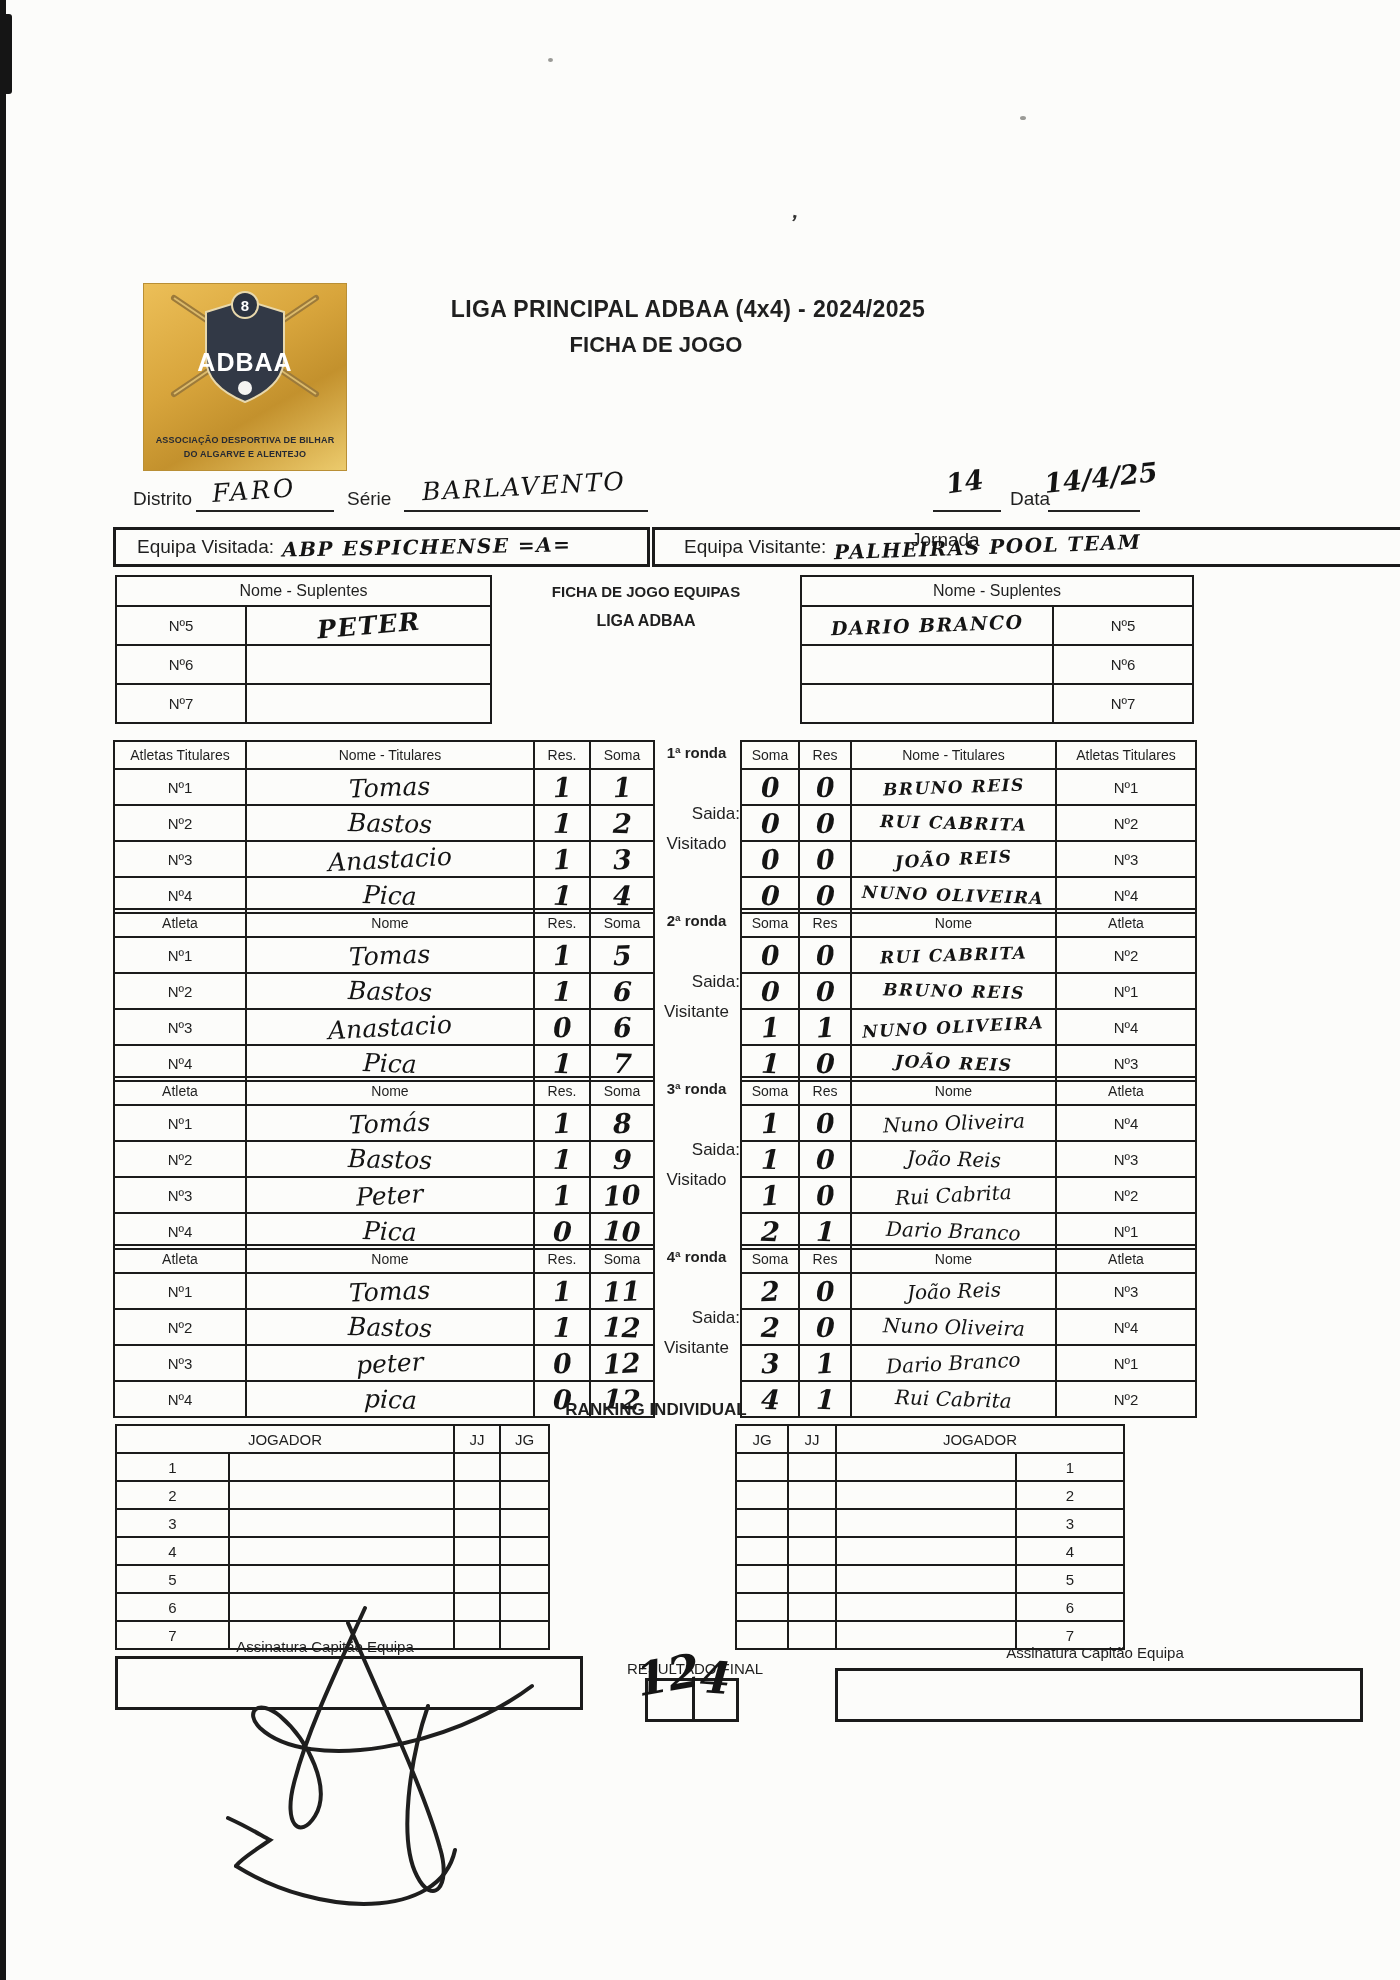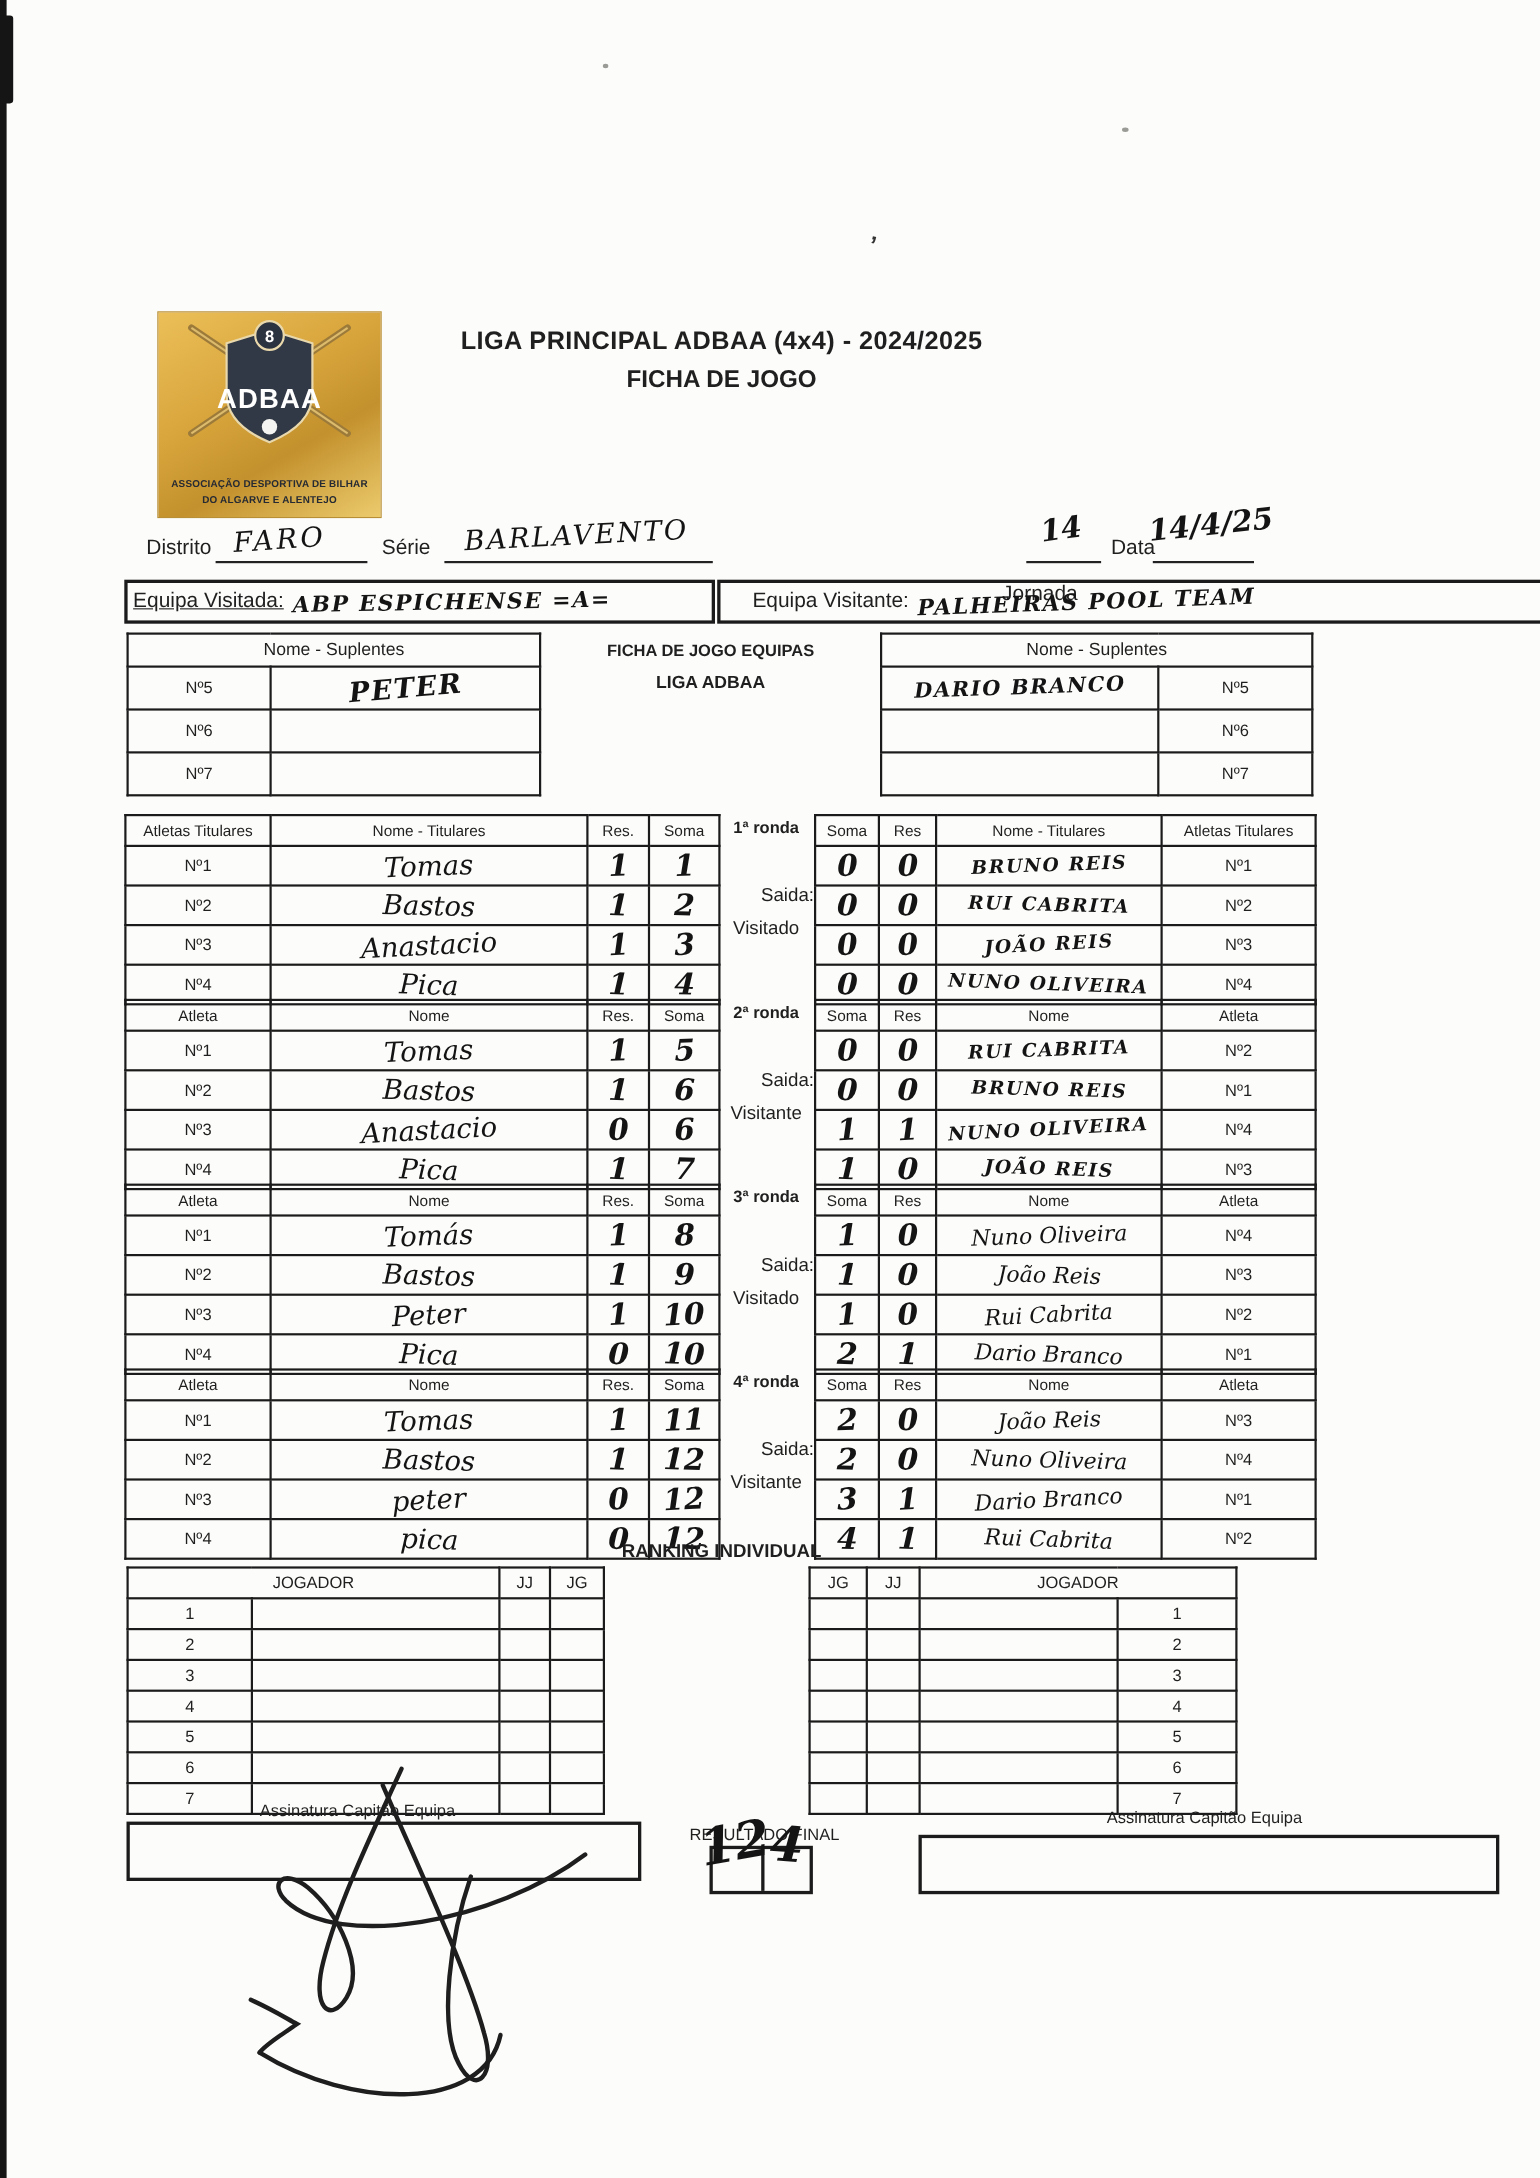--- a/index.html
+++ b/index.html
@@ -4,21 +4,21 @@
 <style>
   html,body{margin:0;padding:0;background:#d8d8d4;}
   .page{position:relative;width:1400px;height:1980px;background:#fcfcfa;overflow:hidden;
         font-family:"Liberation Sans",sans-serif;color:#1f1f1f;}
   .abs{position:absolute;}
   .edgeL{position:absolute;left:0;top:0;width:6px;height:1980px;background:#151515;}
   .edgeL2{position:absolute;left:0;top:14px;width:12px;height:80px;background:#151515;border-radius:0 3px 3px 0;}
   .speck{position:absolute;background:#9a9a96;border-radius:50%;}
   .tick{position:absolute;font-size:22px;color:#333;transform:rotate(14deg);font-weight:bold;}
 
-  .title{font-weight:bold;font-size:23px;text-align:center;letter-spacing:.4px;}
+  .title{font-weight:bold;font-size:23px;text-align:center;letter-spacing:.4px;margin-left:32px;}
   .sub{font-weight:bold;font-size:22px;text-align:center;}
   .lbl{font-size:19px;}
   .uline{position:absolute;border-bottom:2px solid #222;}
 
   .hw{font-family:"DejaVu Serif",serif;font-style:italic;color:#141414;display:inline-block;
       line-height:1;white-space:nowrap;}
   .hwn{font-size:25px;}
   .hws{font-size:20px;}
   .hwc{font-size:17px;letter-spacing:1.5px;font-weight:bold;}
   .hwd{font-size:27px;font-weight:bold;}
@@ -100,21 +100,21 @@
 
   <div class="abs lbl" style="left:911px;top:488px;margin-top:41px;">Jornada</div>
   <div class="uline" style="left:933px;top:486px;width:68px;height:24px;"></div>
   <span class="hw hwd abs" style="left:946px;top:468px;transform:rotate(-8deg);">14</span>
 
   <div class="abs lbl" style="left:1010px;top:488px;">Data</div>
   <div class="uline" style="left:1048px;top:486px;width:92px;height:24px;"></div>
   <span class="hw hwd abs" style="left:1044px;top:464px;transform:rotate(-6deg);">14/4/25</span>
 
   <div class="box" style="left:113px;top:527px;width:531px;height:34px;">
-    <span class="lbl" style="margin-left:5px;text-decoration:underline;">Equipa Visitada:</span>
+    <span class="lbl" style="margin-left:21px;">Equipa Visitada:</span>
     <span class="hw hwc" style="margin-left:8px;font-size:20px;transform:rotate(-1deg);">ABP ESPICHENSE =A=</span>
   </div>
   <div class="box" style="left:652px;top:527px;width:738px;height:34px;padding-left:24px;">
     <span class="lbl" style="margin-left:5px;">Equipa Visitante:</span>
     <span class="hw hwc" style="margin-left:8px;font-size:20px;transform:rotate(-2deg);">PALHEIRAS POOL TEAM</span>
   </div>
 
   <table class="tbl sup" style="left:115px;top:575px;width:375px;">
     <colgroup>
         <col style="width:130px">

